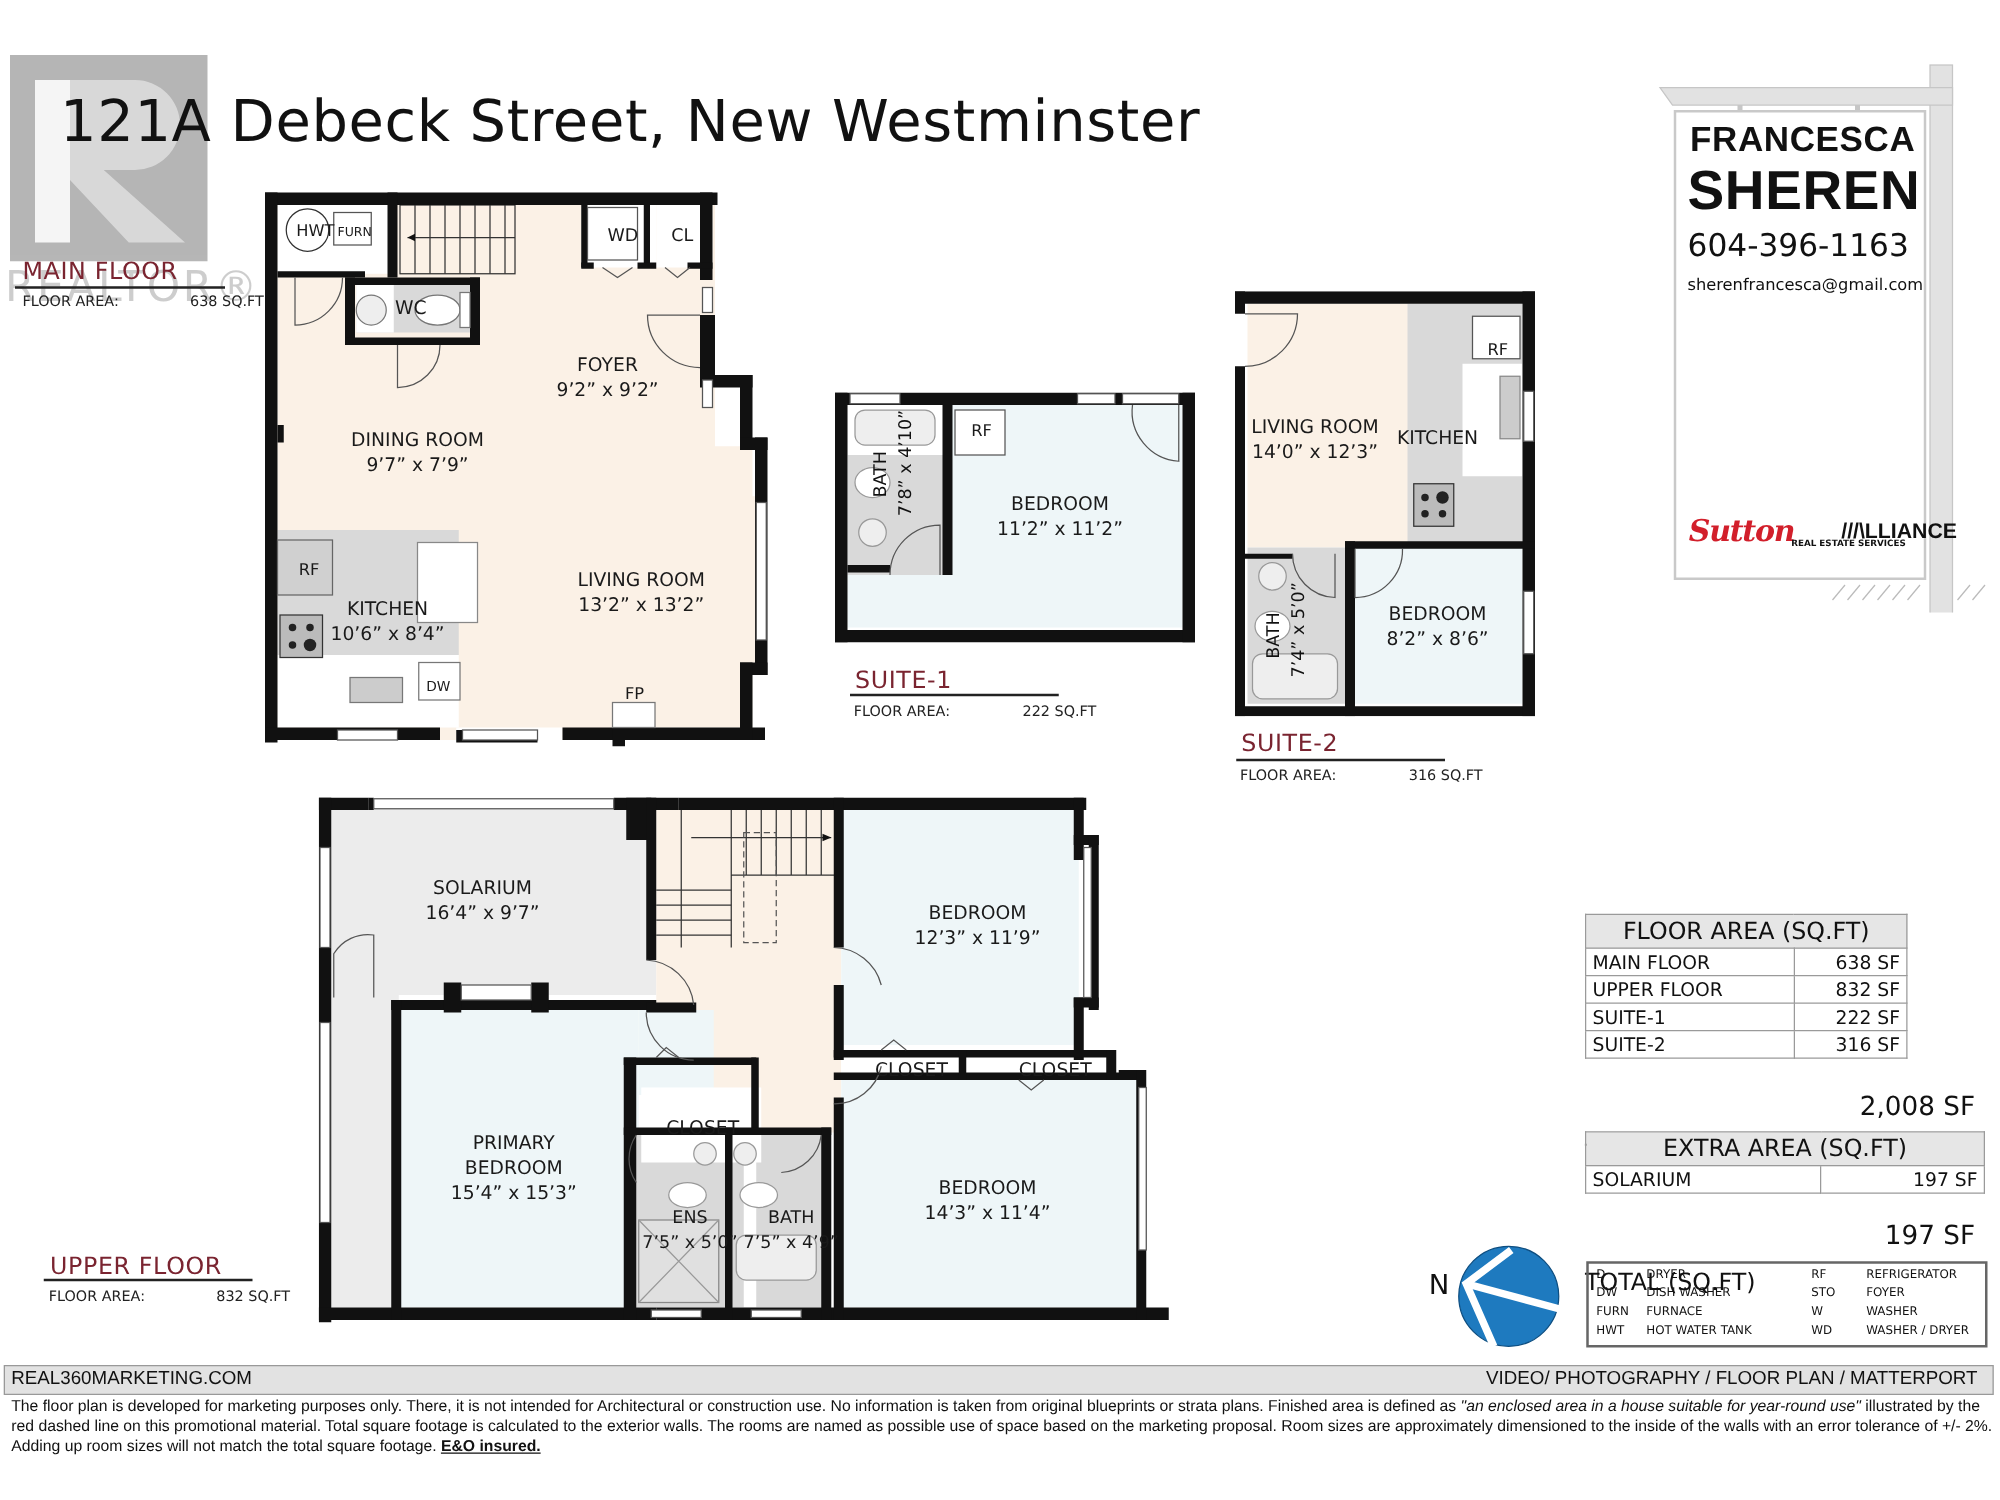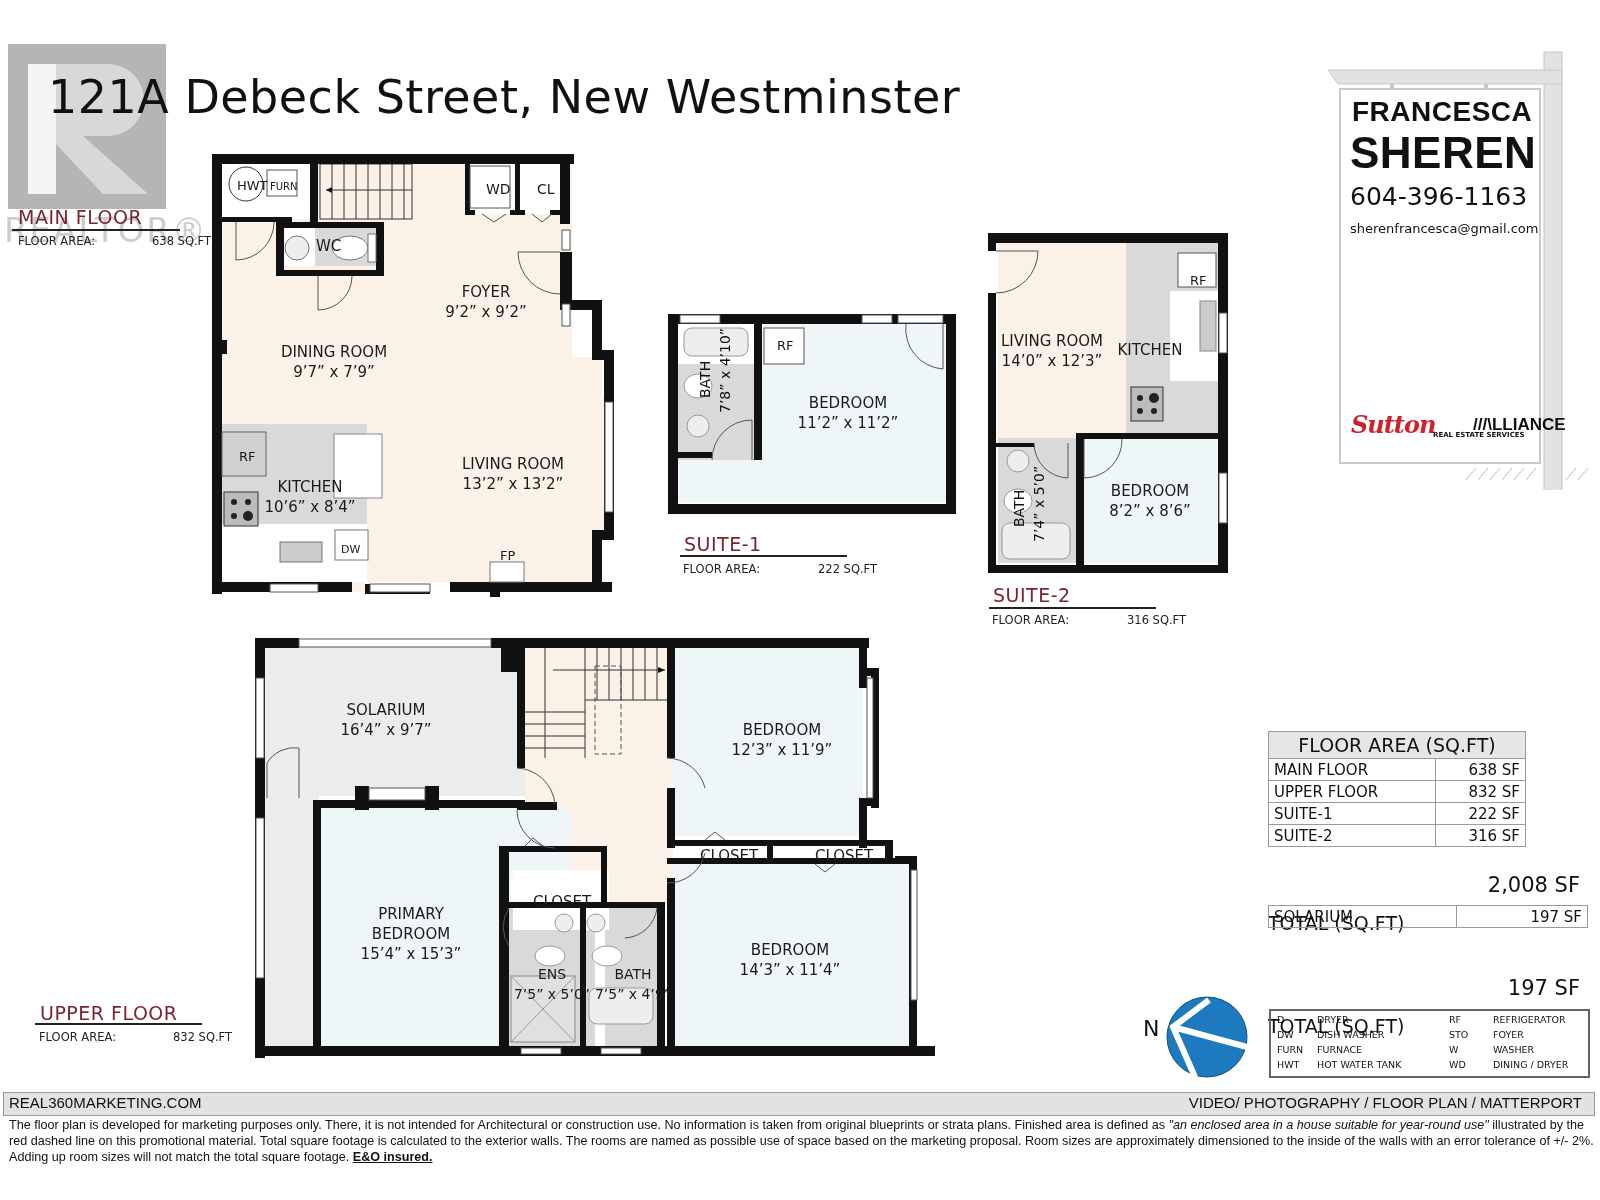--- a/index.html
+++ b/index.html
@@ -455,20 +455,23 @@
         <td>SUITE-2</td>
         <td class="val">316 SF</td>
       </tr>
 </tbody>
   </table>
 <div class="total-row" style="left:1268px;top:868px;">TOTAL (SQ.FT)</div>
 <div class="total-val" style="right:20px;top:873px;">2,008 SF</div>
 
 <table class="area" style="left:1268px;top:905px;width:320px;">
   <tbody>
+      <tr>
+        <th colspan="2">EXTRA AREA (SQ.FT)</th>
+      </tr>
   <tr>
         <td>SOLARIUM</td>
         <td class="val">197 SF</td>
       </tr>
 </tbody>
   </table>
 <div class="total-row" style="left:1268px;top:971px;">TOTAL (SQ.FT)</div>
 <div class="total-val" style="right:20px;top:976px;">197 SF</div>
 
 <div class="abs" style="left:1143px;top:1016px;font-size:22px;">N</div>
@@ -487,19 +490,19 @@
   <div class="legend-row" style="left:46px;top:18px;">DISH WASHER</div>
   <div class="legend-row" style="left:178px;top:18px;">STO</div>
   <div class="legend-row" style="left:222px;top:18px;">FOYER</div>
   <div class="legend-row" style="left:6px;top:33px;">FURN</div>
   <div class="legend-row" style="left:46px;top:33px;">FURNACE</div>
   <div class="legend-row" style="left:178px;top:33px;">W</div>
   <div class="legend-row" style="left:222px;top:33px;">WASHER</div>
   <div class="legend-row" style="left:6px;top:48px;">HWT</div>
   <div class="legend-row" style="left:46px;top:48px;">HOT WATER TANK</div>
   <div class="legend-row" style="left:178px;top:48px;">WD</div>
-  <div class="legend-row" style="left:222px;top:48px;">DINING / DRYER</div>
+  <div class="legend-row" style="left:222px;top:48px;">WASHER / DRYER</div>
 </div>
 
 <div class="abs footer-bar"></div>
 <div class="abs footer-left">REAL360MARKETING.COM</div>
 <div class="abs footer-right">VIDEO/ PHOTOGRAPHY / FLOOR PLAN / MATTERPORT</div>
 <div class="abs disclaimer"><span>The floor plan is developed for marketing purposes only. There, it is not intended for Architectural or construction use. No information is  taken from original blueprints or strata plans. Finished area is defined as  </span><span class="ital">"an enclosed area in a house suitable for year-round use"</span><span> illustrated by the red dashed line on this promotional material. Total square footage is calculated to the exterior walls. The rooms are named as possible use of space based on the marketing proposal. Room sizes are approximately dimensioned to the inside of the walls with an error tolerance of +/- 2%. Adding up room sizes will not match the total square footage. </span><span class="eo">E&amp;O insured.</span></div>
 
 </body></html>

